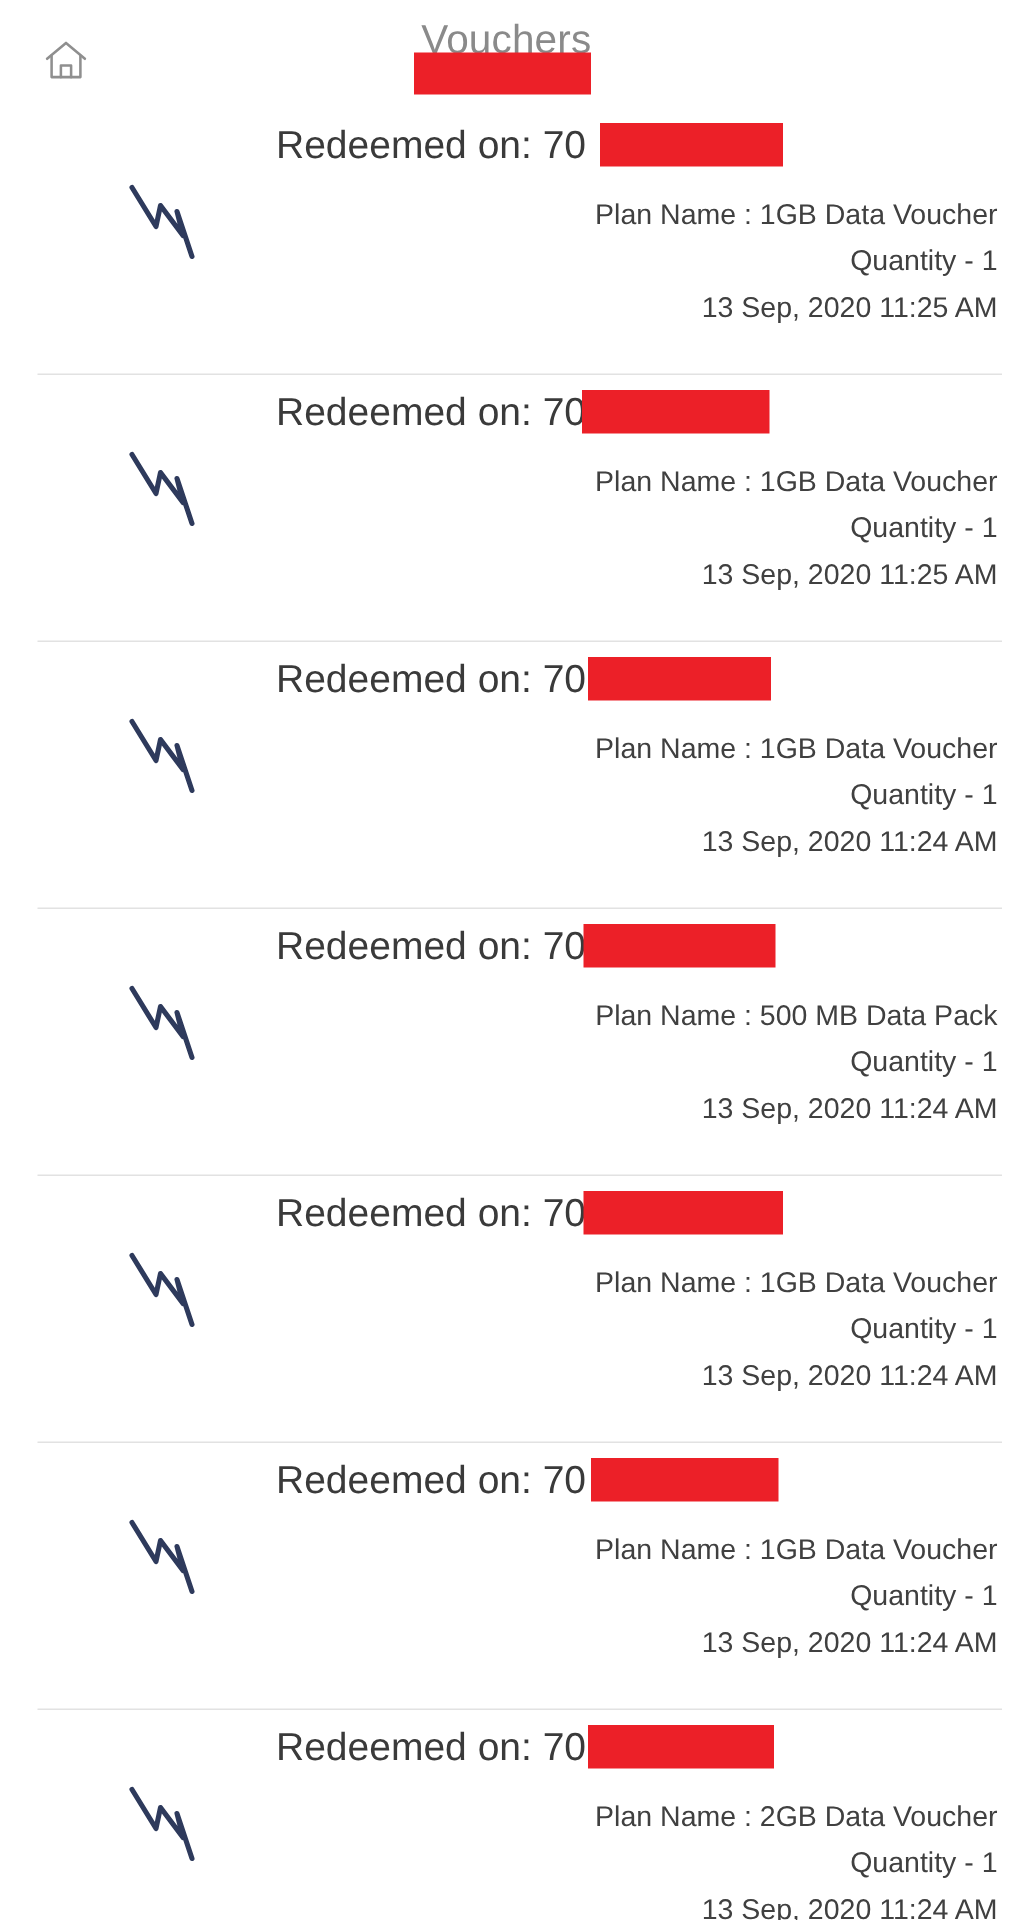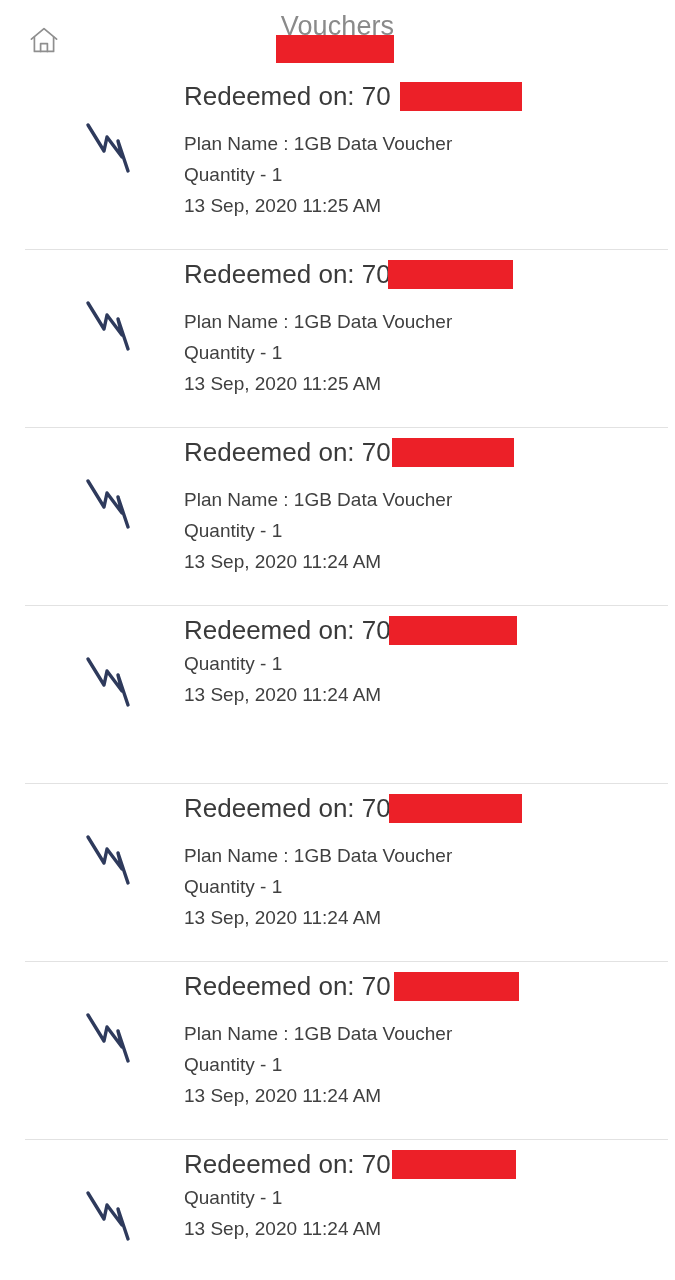--- a/index.html
+++ b/index.html
@@ -98,20 +98,21 @@
     width: 52px;
     height: 62px;
   }
   .bolt-icon svg { display: block; }
 
   .row-content {
     position: absolute;
     left: 184px;
     top: 6px;
     right: 10px;
+    text-align: right;
   }
 
   .redeemed-line {
     position: relative;
     height: 36px;
     display: flex;
     align-items: center;
   }
 
   .redeemed-text {
@@ -220,20 +221,21 @@
         <span class="bolt-icon">
           <svg width="52" height="62" viewBox="0 0 52 62" fill="none" stroke="#2e3a5c" stroke-width="3.4" stroke-linecap="round" stroke-linejoin="round">
             <path d="M6 8 L22 34 L25 20 L40 40 L36 24 L46 54"></path>
           </svg>
         </span>
         <div class="row-content">
           <div class="redeemed-line">
             <span class="redeemed-text">Redeemed on: 70</span>
             <span class="redeemed-redaction" style="left: 205px; width: 128px; background: rgb(236, 32, 40);"></span>
           </div>
+          <div class="detail-line detail-plan">Plan Name : 500 MB Data Pack</div>
           <div class="detail-line">Quantity - 1</div>
           <div class="detail-line">13 Sep, 2020 11:24 AM</div>
         </div>
         <div class="row-divider"></div>
       </div>
       <div class="voucher-row">
         <span class="bolt-icon">
           <svg width="52" height="62" viewBox="0 0 52 62" fill="none" stroke="#2e3a5c" stroke-width="3.4" stroke-linecap="round" stroke-linejoin="round">
             <path d="M6 8 L22 34 L25 20 L40 40 L36 24 L46 54"></path>
           </svg>
@@ -270,19 +272,20 @@
         <span class="bolt-icon">
           <svg width="52" height="62" viewBox="0 0 52 62" fill="none" stroke="#2e3a5c" stroke-width="3.4" stroke-linecap="round" stroke-linejoin="round">
             <path d="M6 8 L22 34 L25 20 L40 40 L36 24 L46 54"></path>
           </svg>
         </span>
         <div class="row-content">
           <div class="redeemed-line">
             <span class="redeemed-text">Redeemed on: 70</span>
             <span class="redeemed-redaction" style="left: 208px; width: 124px; background: rgb(236, 32, 40);"></span>
           </div>
+          <div class="detail-line detail-plan">Plan Name : 2GB Data Voucher</div>
           <div class="detail-line">Quantity - 1</div>
           <div class="detail-line">13 Sep, 2020 11:24 AM</div>
         </div>
       </div>
     </div>
 
 </div>
 
 </body></html>

